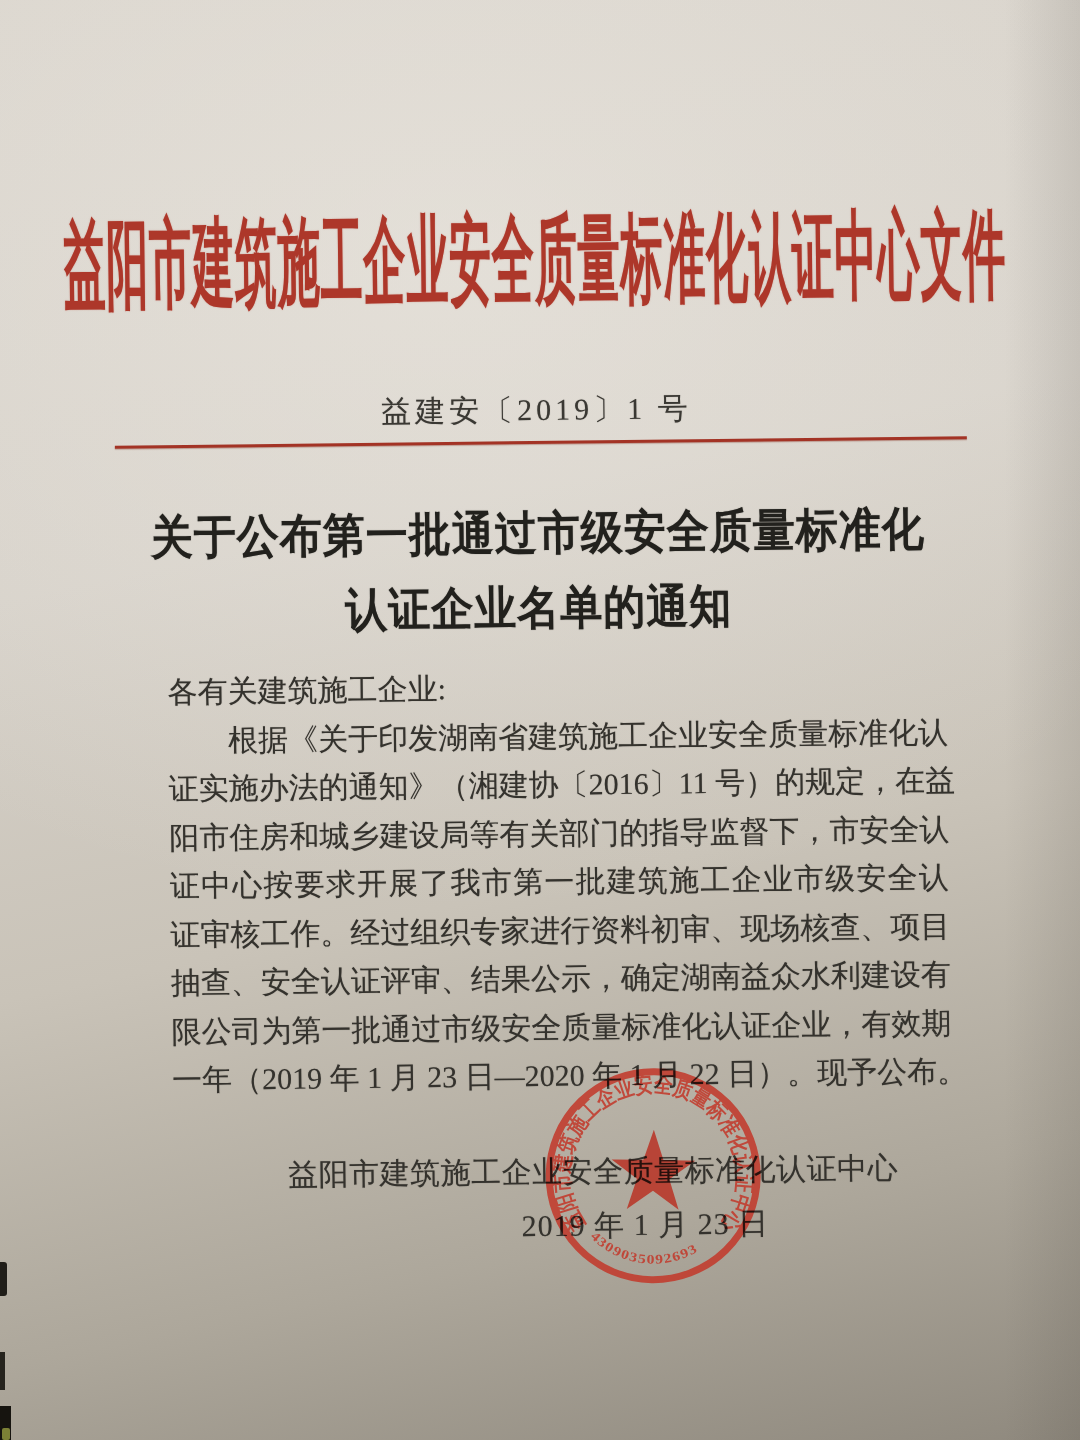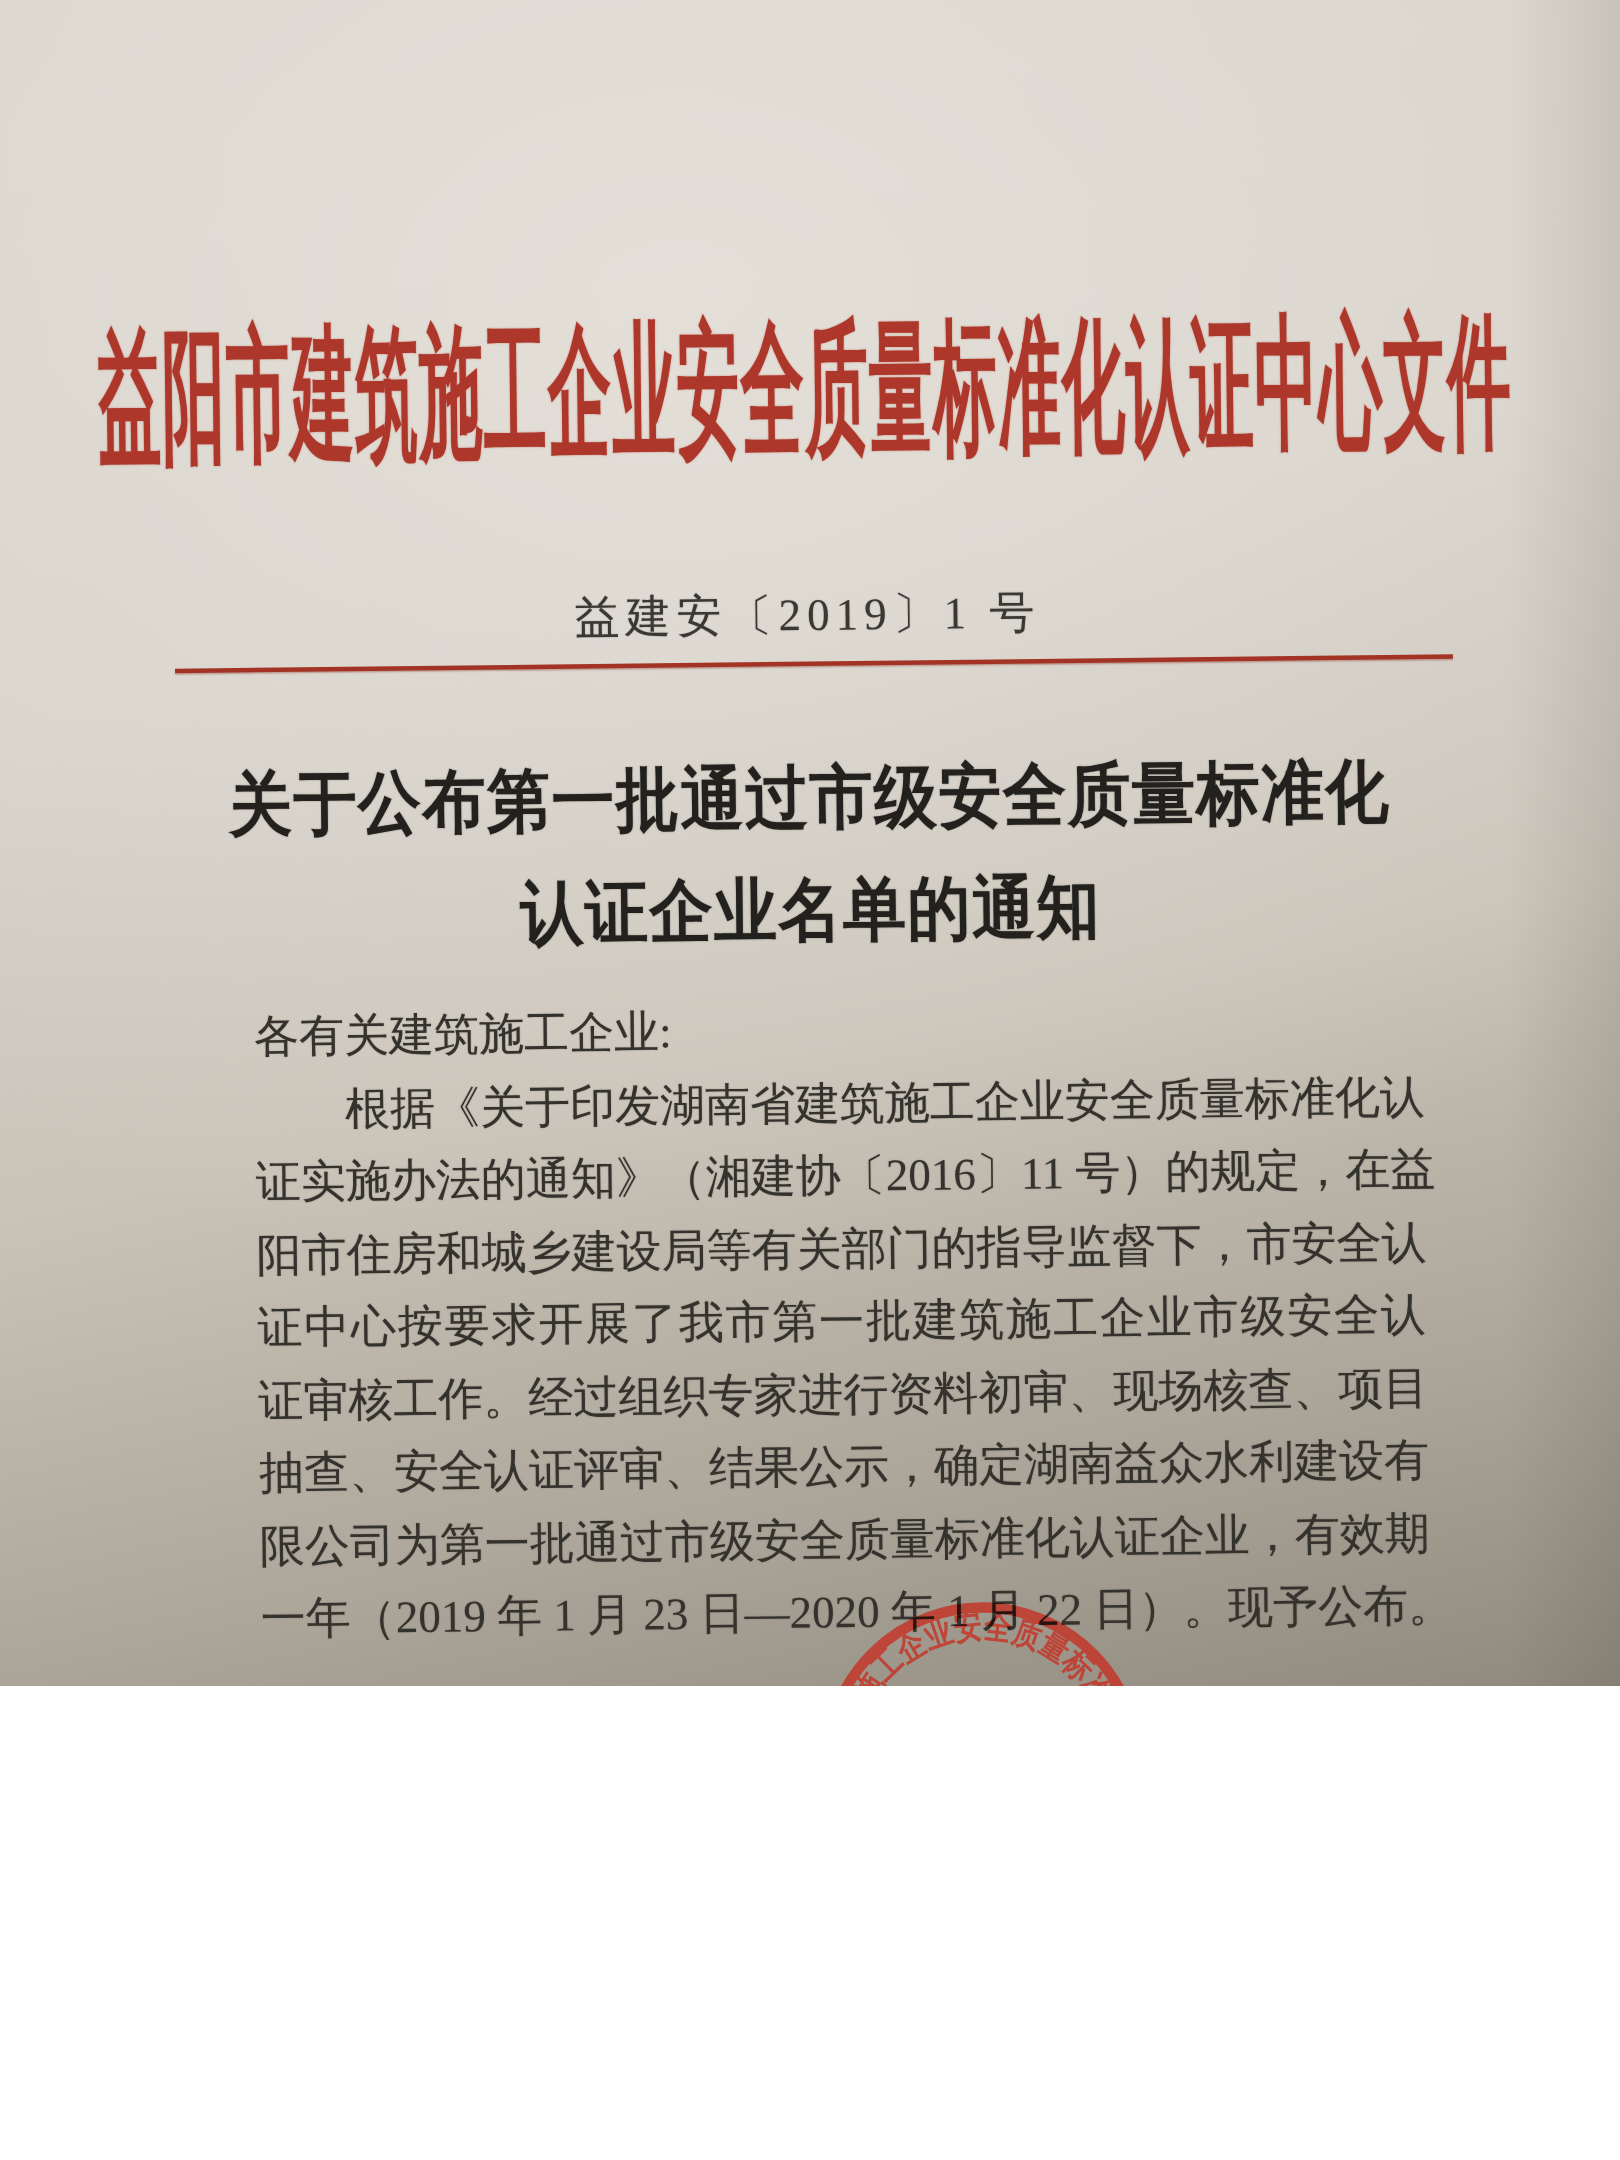--- a/index.html
+++ b/index.html
@@ -7,21 +7,21 @@
     --rule-red:#a33325;
     --seal-red:#c23a2c;
     --ink:#33312c;
   }
   html,body{margin:0;padding:0;}
   body{
     width:1080px;height:1440px;overflow:hidden;
     font-family:"Liberation Serif","DejaVu Serif",serif;
   }
   .photo{
-    position:relative;width:1080px;height:1124px;overflow:hidden;
+    position:relative;width:1080px;height:1440px;overflow:hidden;
     background:
       linear-gradient(to right, rgba(0,0,0,0) 93%, rgba(60,55,48,0.12) 100%),
       radial-gradient(ellipse 1400px 1000px at 42% 18%, rgba(238,234,227,0.55), rgba(238,234,227,0) 65%),
       linear-gradient(168deg, #d9d4cc 0%, #d6d1c9 36%, #c9c3b8 60%, #ada79b 82%, #8f897e 100%);
   }
   
   .edge-sliver{position:absolute;left:0;background:#201e19;}
   .edge-sliver.s1{top:1262px;width:7px;height:34px;border-radius:0 3px 3px 0;}
   .edge-sliver.s2{top:1352px;width:5px;height:38px;background:#26241e;}
   .edge-sliver.s3{top:1406px;width:11px;height:34px;background:#16140f;}

